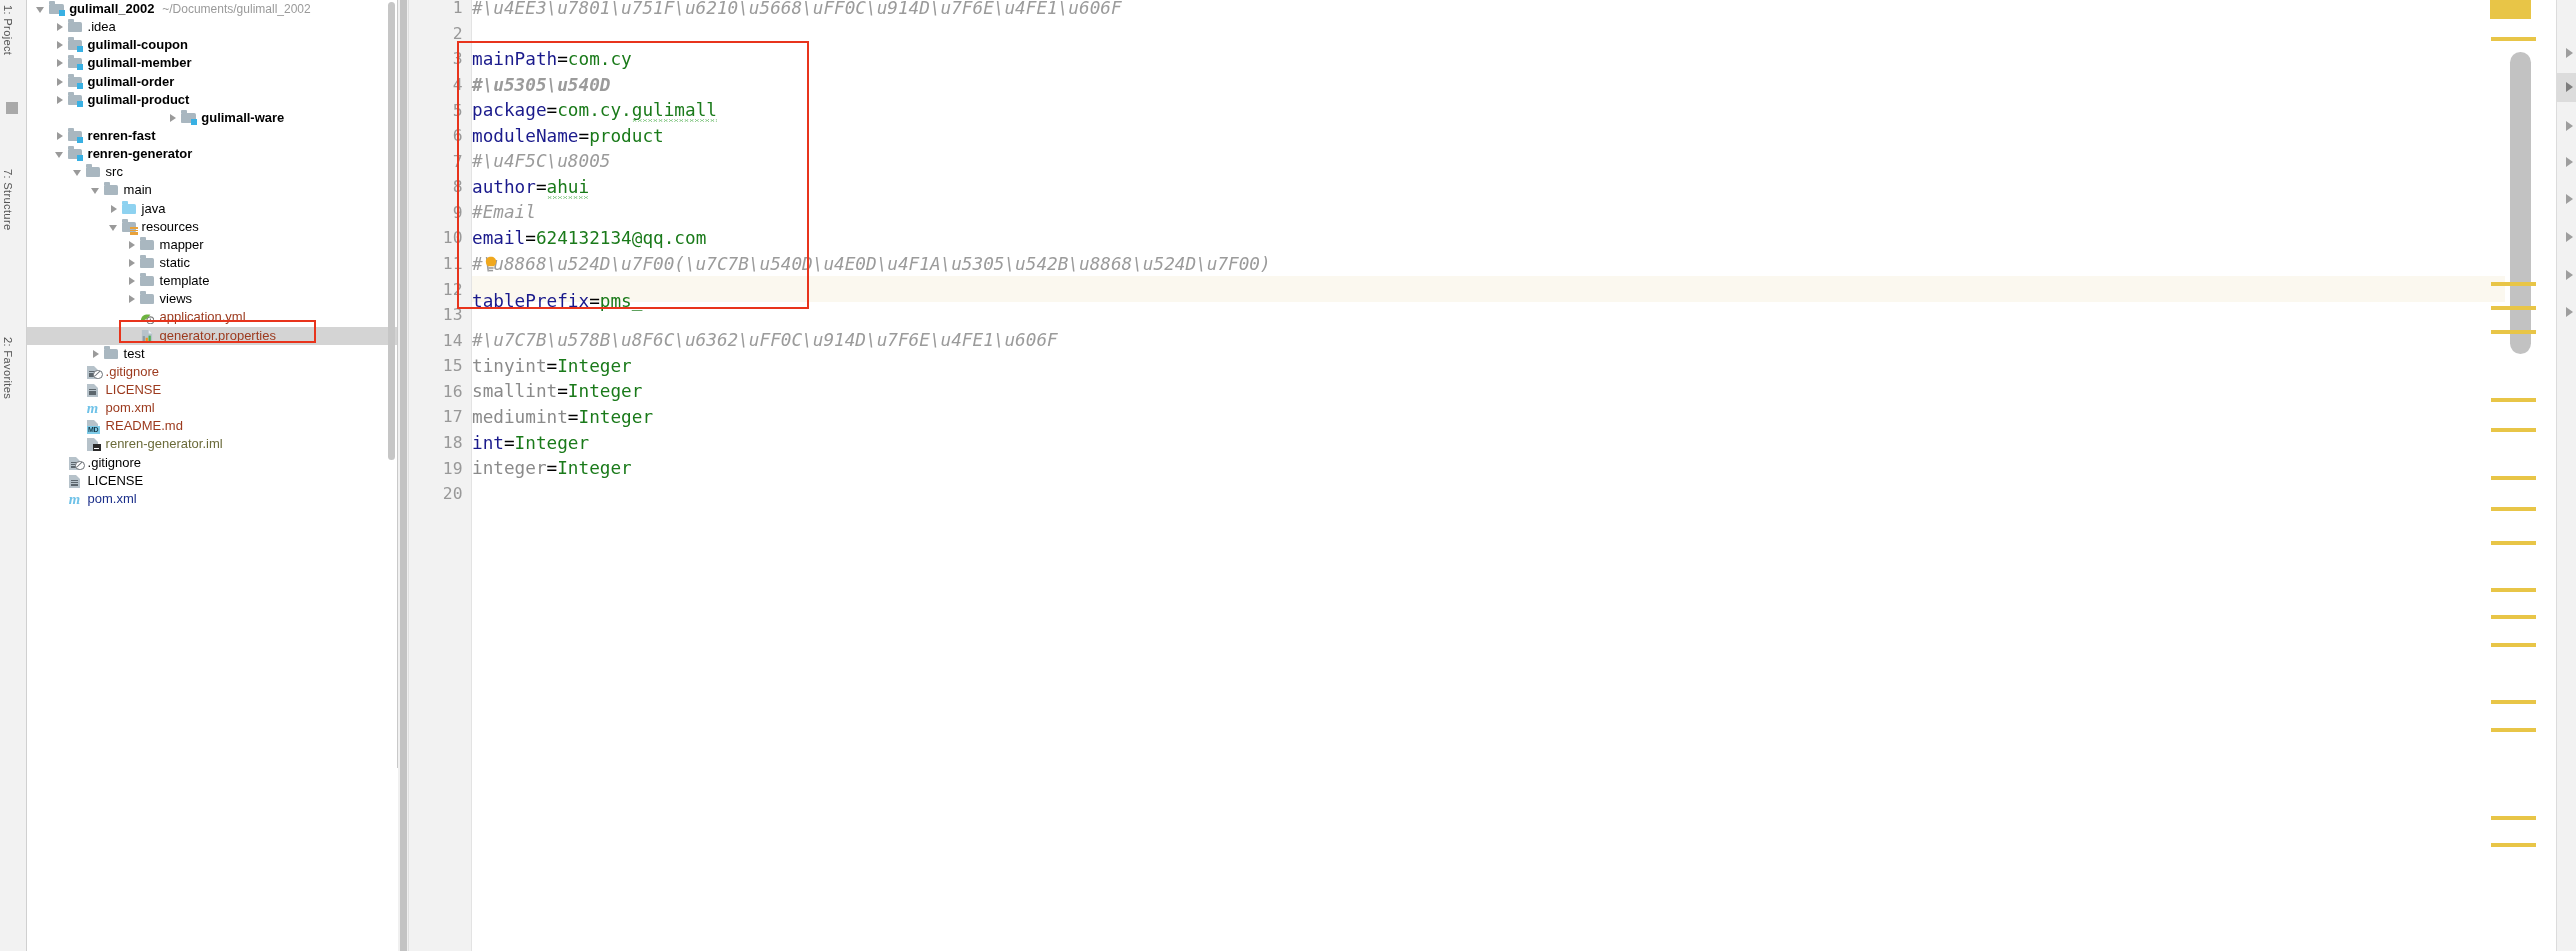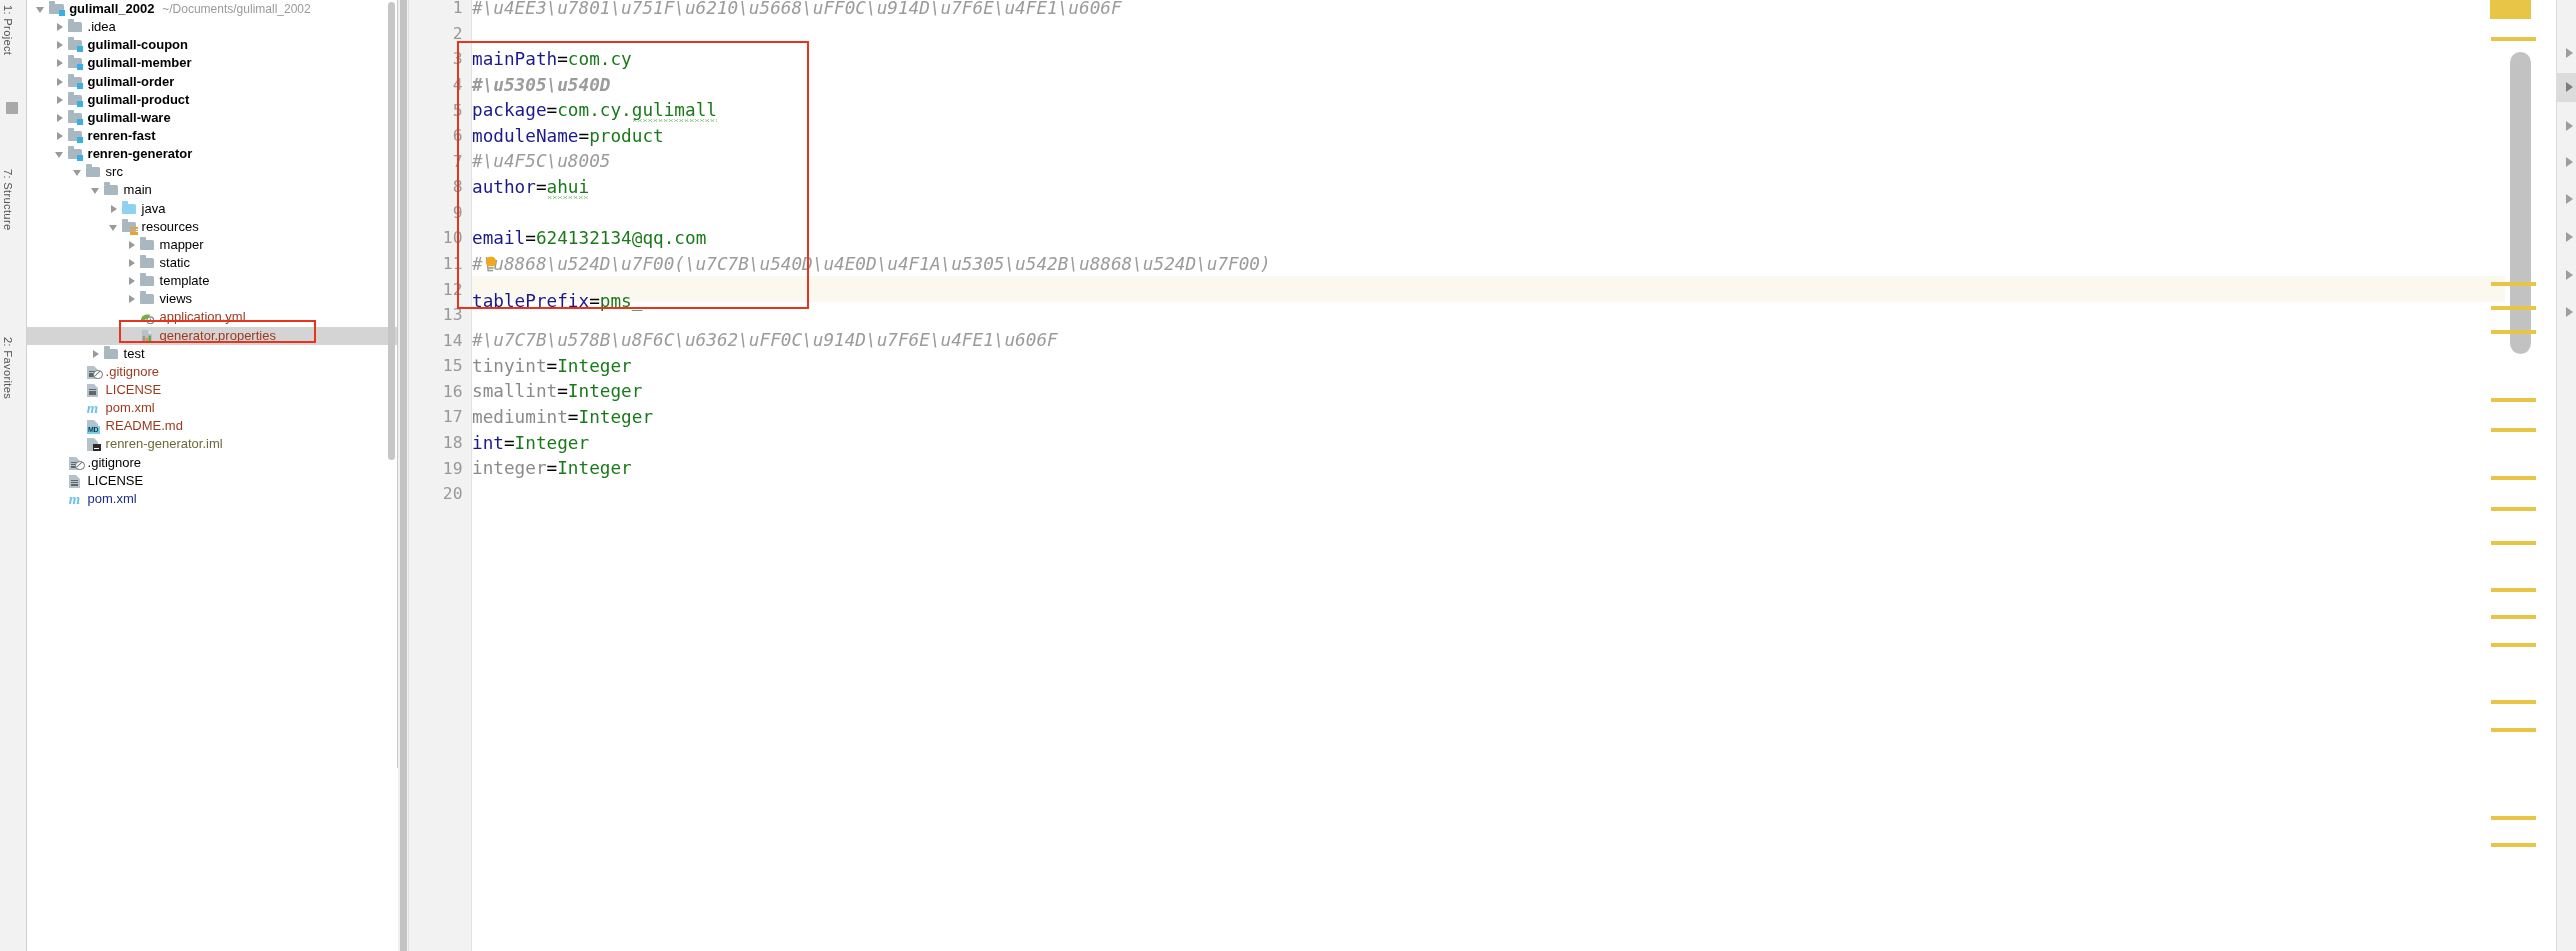--- a/index.html
+++ b/index.html
@@ -204,21 +204,21 @@
         </div>
         <div class="row" style="top: 91px; position: absolute; left: 0px; right: 0px;">
           <span style="display: inline-block; flex: 0 0 auto; width: 27px;"></span>
           <span class="arrow closed"></span>
           <span class="ico">
             <span class="folder"></span>
             <span class="badge-mod"></span>
           </span>
           <span class="label bold">gulimall-product</span>
         </div>
-        <div class="row" style="top: 109px; position: absolute; left: 0px; right: 0px;">
+        <div class="row" style="top: 109px; position: absolute; left: 0px; right: 0px; justify-content: center;">
           <span style="display: inline-block; flex: 0 0 auto; width: 27px;"></span>
           <span class="arrow closed"></span>
           <span class="ico">
             <span class="folder"></span>
             <span class="badge-mod"></span>
           </span>
           <span class="label bold">gulimall-ware</span>
         </div>
         <div class="row" style="top: 127px; position: absolute; left: 0px; right: 0px;">
           <span style="display: inline-block; flex: 0 0 auto; width: 27px;"></span>
@@ -445,20 +445,21 @@
     <div class="caretline" style="top: 276px;"></div>
       <div class="code" id="code">
         <div class="cline" style="top: -5.2px;"><span class="codetext"><span class="cmt">#\u4EE3\u7801\u751F\u6210\u5668\uFF0C\u914D\u7F6E\u4FE1\u606F</span></span></div>
         <div class="cline" style="top: 20.4px;"><span class="codetext"></span></div>
         <div class="cline" style="top: 46px;"><span class="codetext"><span class="kw">mainPath</span><span class="eq">=</span><span class="val">com.cy</span></span></div>
         <div class="cline" style="top: 72px; font-weight: bold;"><span class="codetext"><span class="cmt">#\u5305\u540D</span></span></div>
         <div class="cline" style="top: 97px;"><span class="codetext"><span class="kw">package</span><span class="eq">=</span><span class="val">com.cy.</span><span class="val typo">gulimall</span></span></div>
         <div class="cline" style="top: 123px;"><span class="codetext"><span class="kw">moduleName</span><span class="eq">=</span><span class="val">product</span></span></div>
         <div class="cline" style="top: 148px;"><span class="codetext"><span class="cmt">#\u4F5C\u8005</span></span></div>
         <div class="cline" style="top: 174px;"><span class="codetext"><span class="kw">author</span><span class="eq">=</span><span class="val typo">ahui</span></span></div>
+        <div class="cline" style="top: 199px;"><span class="codetext"><span class="cmt">#Email</span></span></div>
         <div class="cline" style="top: 225px;"><span class="codetext"><span class="kw">email</span><span class="eq">=</span><span class="val">624132134@qq.com</span></span></div>
         <div class="cline" style="top: 251px;"><span class="codetext"><span class="cmt">#\u8868\u524D\u7F00(\u7C7B\u540D\u4E0D\u4F1A\u5305\u542B\u8868\u524D\u7F00)</span></span></div>
         <div class="cline" style="top: 276px; margin-top: 12px;"><span class="codetext"><span class="kw">tablePrefix</span><span class="eq">=</span><span class="val">pms_</span></span></div>
         <div class="cline" style="top: 302px;"><span class="codetext"></span></div>
         <div class="cline" style="top: 327px;"><span class="codetext"><span class="cmt">#\u7C7B\u578B\u8F6C\u6362\uFF0C\u914D\u7F6E\u4FE1\u606F</span></span></div>
         <div class="cline" style="top: 353px;"><span class="codetext"><span class="kw-gray">tinyint</span><span class="eq">=</span><span class="val">Integer</span></span></div>
         <div class="cline" style="top: 378px;"><span class="codetext"><span class="kw-gray">smallint</span><span class="eq">=</span><span class="val">Integer</span></span></div>
         <div class="cline" style="top: 404px;"><span class="codetext"><span class="kw-gray">mediumint</span><span class="eq">=</span><span class="val">Integer</span></span></div>
         <div class="cline" style="top: 430px;"><span class="codetext"><span class="kw">int</span><span class="eq">=</span><span class="val">Integer</span></span></div>
         <div class="cline" style="top: 455px;"><span class="codetext"><span class="kw-gray">integer</span><span class="eq">=</span><span class="val">Integer</span></span></div>

